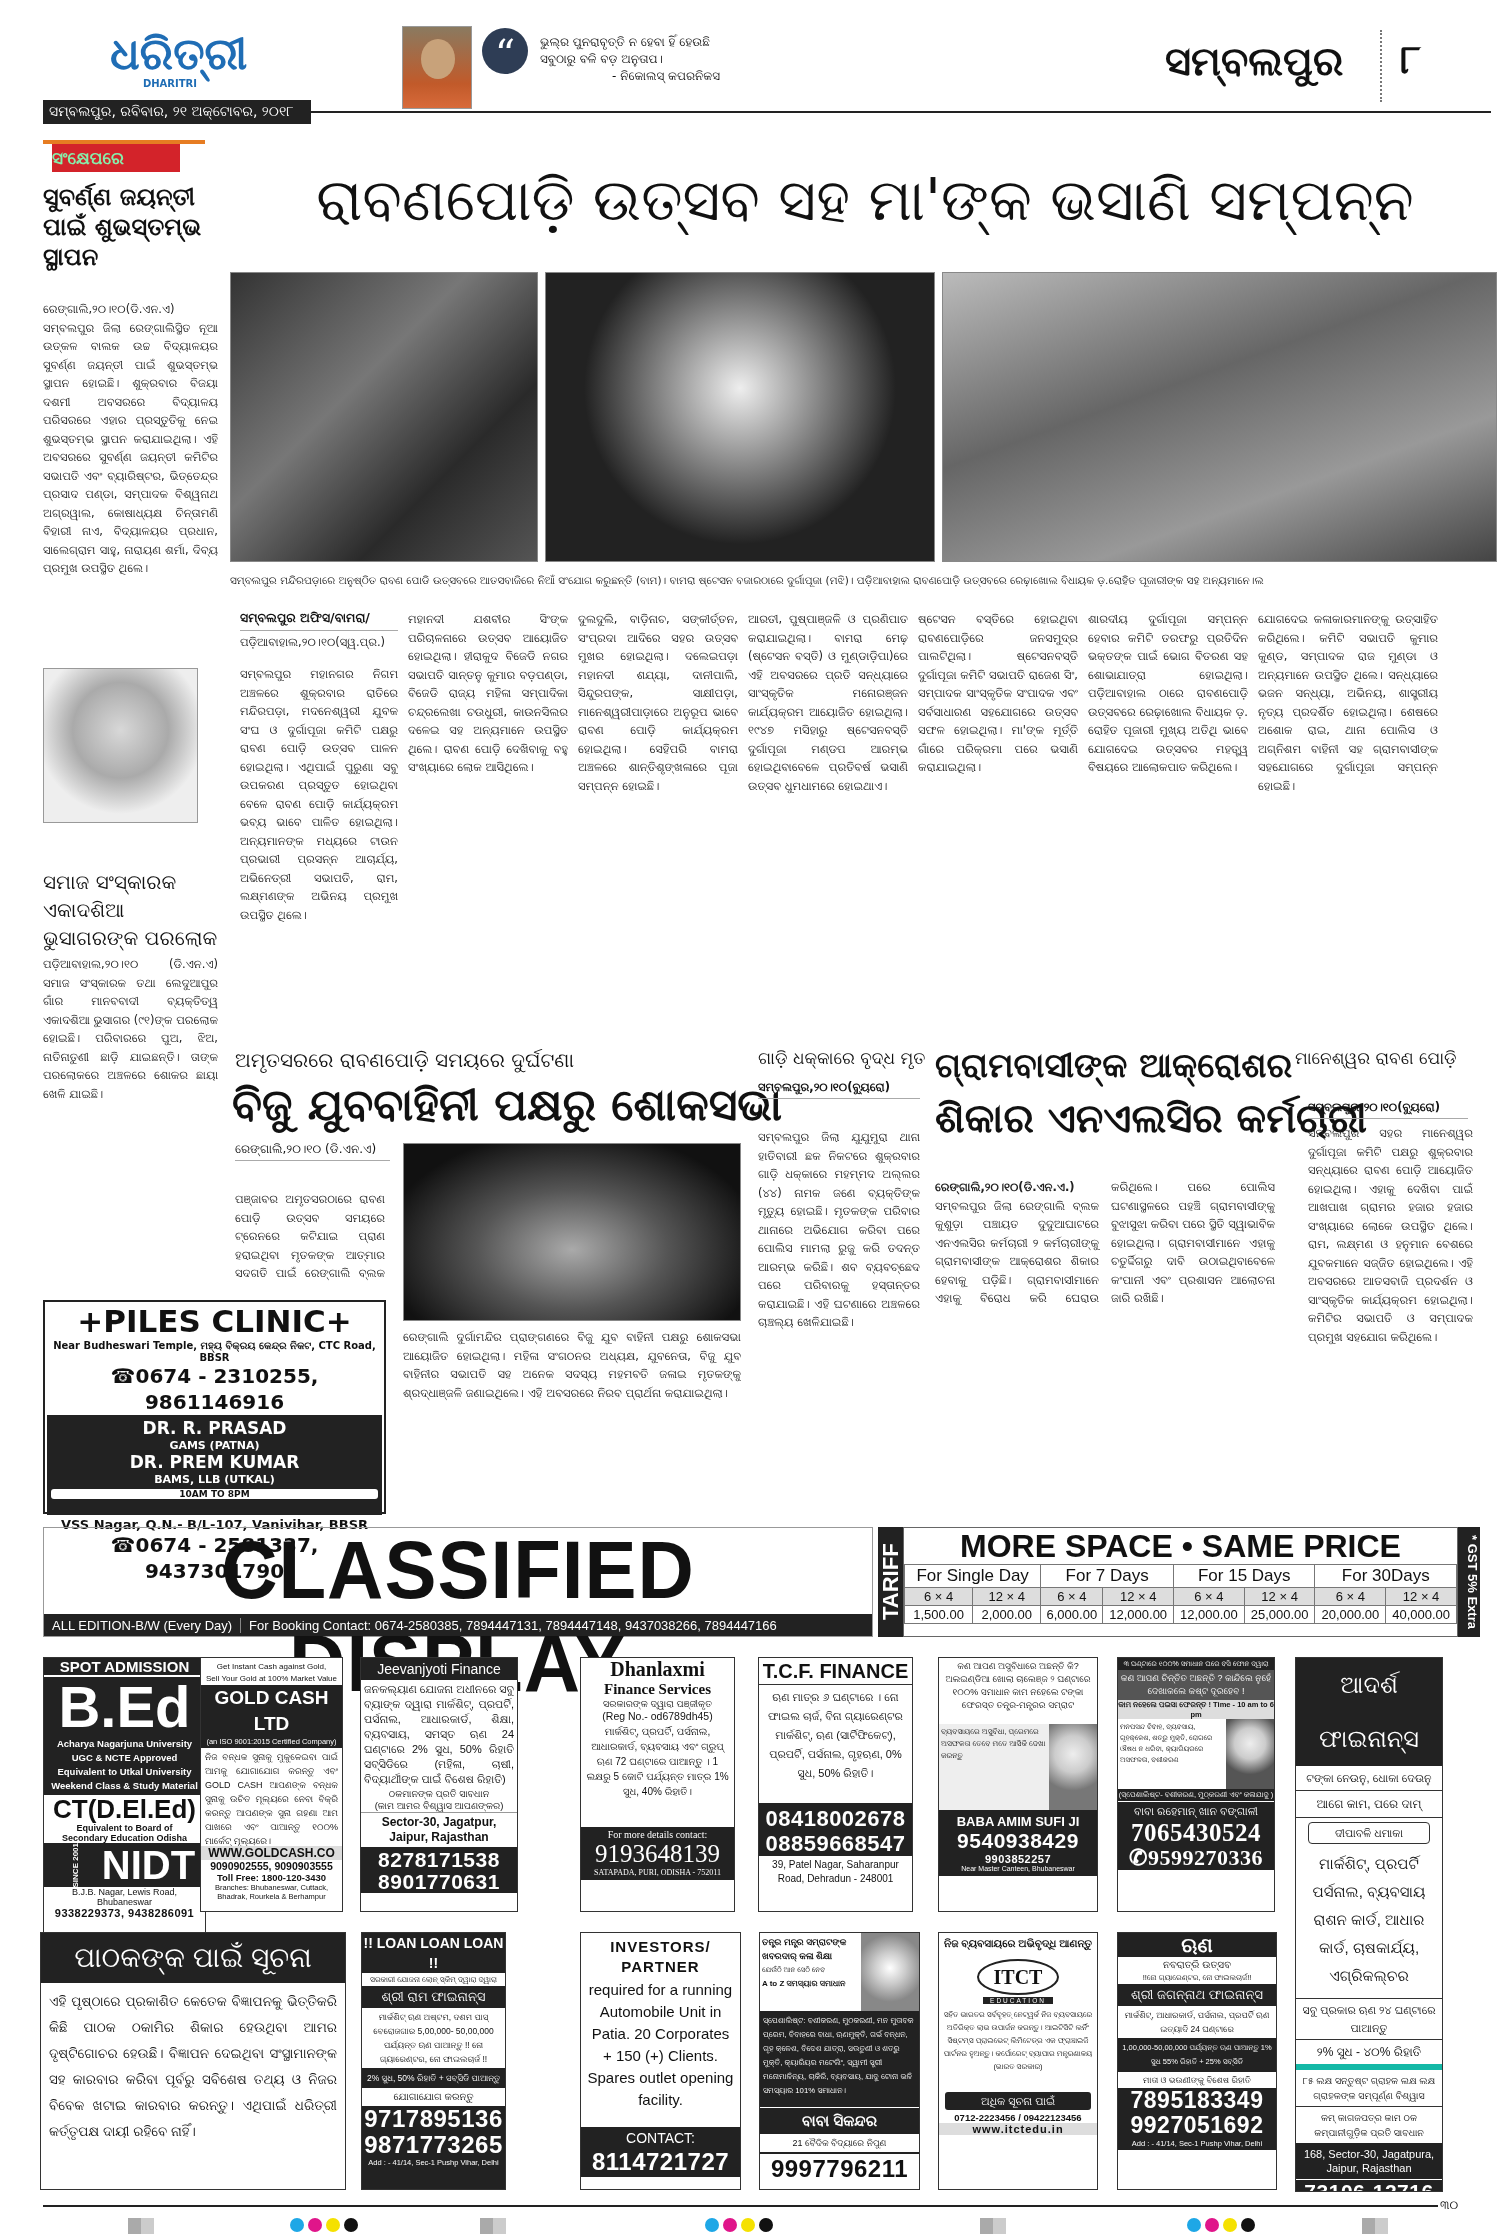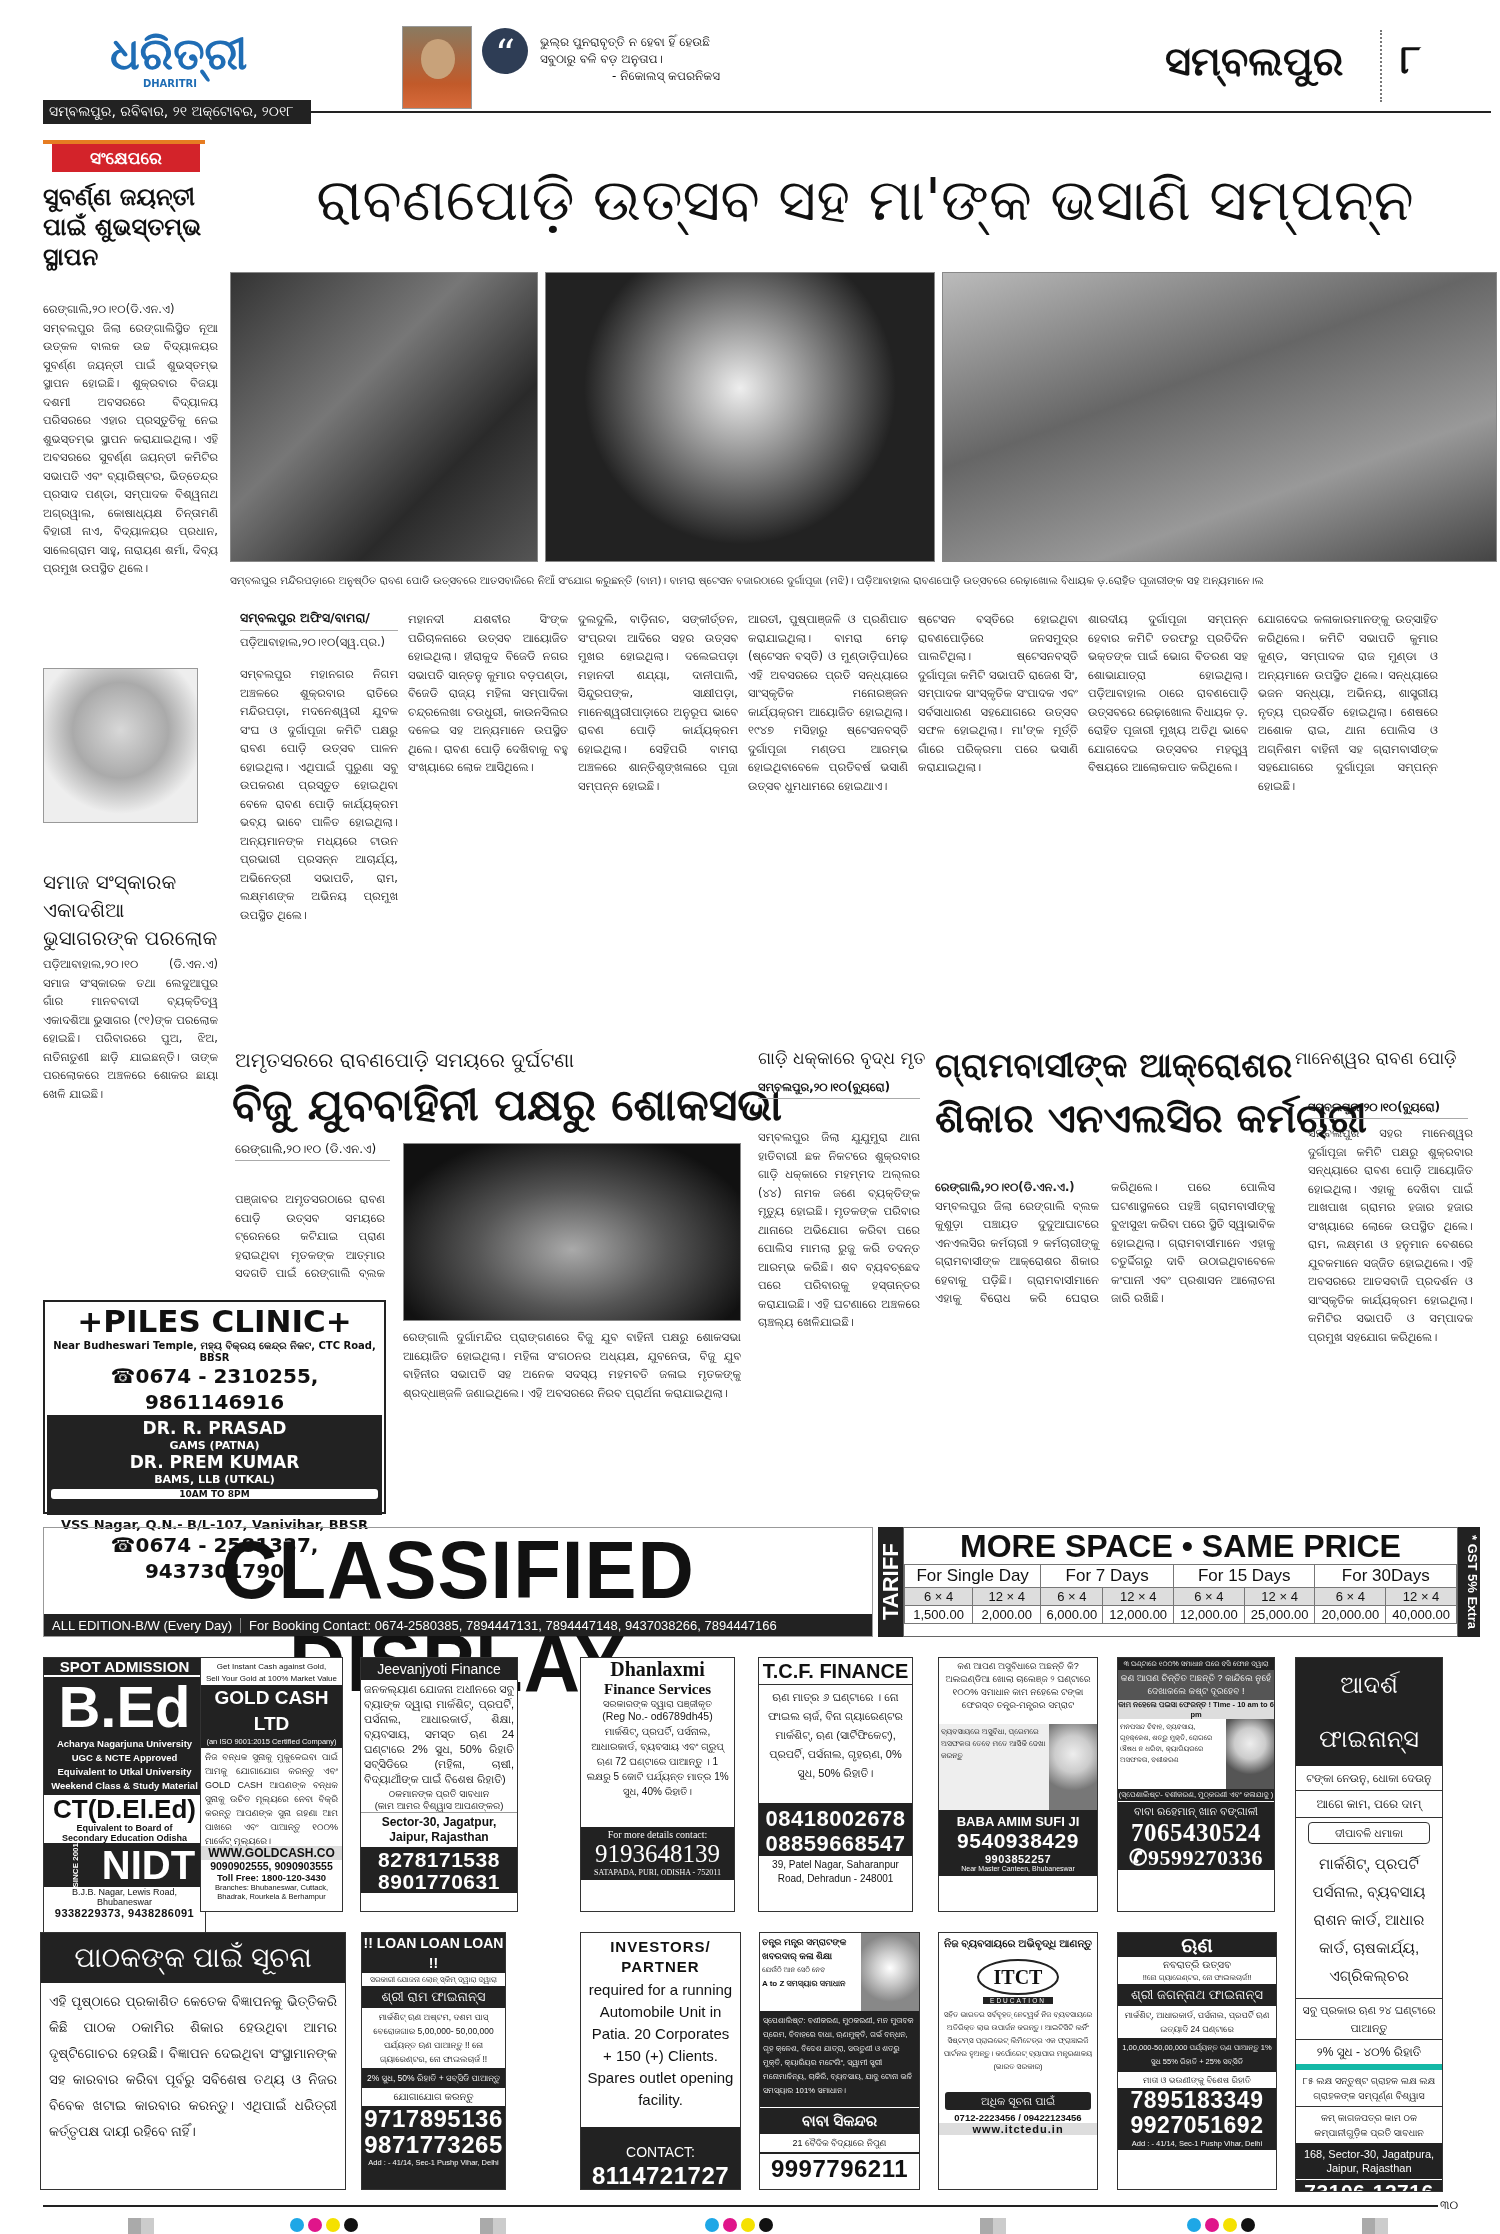--- a/index.html
+++ b/index.html
@@ -12,21 +12,21 @@
 .topline{left:311px;top:111px;width:1180px;height:2px;background:#222}
 .portrait{left:402px;top:26px;width:70px;height:83px;background:linear-gradient(#8a7a60,#c15a2a 70%,#d86a3a);border:1px solid #999}
 .portrait:after{content:"";position:absolute;left:18px;top:12px;width:34px;height:40px;border-radius:50%;background:#c8a27a}
 .quoteicon{left:482px;top:28px;width:46px;height:46px;border-radius:50%;background:#2e3d55;color:#fff;font-size:40px;line-height:52px;text-align:center;font-family:"DejaVu Serif",serif}
 .quote{left:540px;top:34px;width:200px;font-size:12px;line-height:17px}
 .quote .by{text-align:right;padding-right:20px}
 .edition{left:1165px;top:38px;font-size:40px;font-weight:bold;white-space:nowrap}
 .pagebar{left:1380px;top:30px;width:1px;height:72px;border-left:2px dotted #777}
 .pageno{left:1400px;top:36px;font-size:40px;font-weight:bold}
 .briefbar{left:43px;top:140px;width:162px;height:4px;background:#e67c22}
-.brief{left:52px;top:144px;width:148px;height:28px;background:#d3232a;color:#ffffff;font-size:17px;font-weight:bold;text-align:center;line-height:28px}
+.brief{left:52px;top:144px;width:128px;height:28px;background:#d3232a;color:#86efac;font-size:17px;font-weight:bold;line-height:28px}
 .briefhead{left:43px;top:182px;width:175px;font-size:24px;font-weight:bold;line-height:30px}
 .coltext{font-size:11.5px;line-height:18.5px;color:#222;text-align:justify;overflow:hidden}
 .mainhead{left:235px;top:165px;width:1260px;font-size:58px;line-height:70px;font-weight:normal;text-align:center;white-space:nowrap;overflow:hidden}
 .photo{background:linear-gradient(135deg,#333,#777 40%,#2a2a2a 70%,#555);border:1px solid #888}
 .photo2{background:radial-gradient(circle at 50% 40%,#eee 0,#aaa 20%,#222 60%)}
 .caption{left:230px;top:574px;width:1270px;font-size:10.5px;white-space:nowrap;overflow:hidden;color:#222}
 .byline{font-size:12.5px;font-weight:bold;border-bottom:1px solid #aaa;padding-bottom:4px;white-space:nowrap}
 .sub{font-size:13px;color:#222}
 .h2{font-size:40px;font-weight:bold;white-space:nowrap;line-height:46px}
 .h3{font-size:22px;white-space:nowrap}
@@ -315,21 +315,21 @@
   <div style="background:#fff;color:#111;font-size:10px;line-height:18px">ଯୋଗାଯୋଗ କରନ୍ତୁ</div>
   <div class="num" style="font-size:24px;line-height:26px">9717895136</div>
   <div class="num" style="font-size:24px;line-height:26px">9871773265</div>
   <div style="font-size:7.5px">Add : - 41/14, Sec-1 Pushp Vihar, Delhi</div>
 </div>
 
 <div class="abs ad" style="left:580px;top:1932px;width:161px;height:258px">
   <div class="big" style="font-size:15px;line-height:20px;padding-top:4px;letter-spacing:1px">INVESTORS/</div>
   <div class="big" style="font-size:15px;line-height:20px;letter-spacing:1px">PARTNER</div>
   <div style="font-size:15px;line-height:22px;padding:2px 6px;height:150px;overflow:hidden">required for a running Automobile Unit in Patia. 20 Corporates + 150 (+) Clients. Spares outlet opening facility.</div>
-  <div class="dk" style="font-size:14px;line-height:18px;padding-top:16px">CONTACT:</div>
+  <div class="dk" style="font-size:14px;line-height:18px;padding-top:2px">CONTACT:</div>
   <div class="dk num" style="font-size:24px;line-height:30px">8114721727</div>
 </div>
 
 <div class="abs ad" style="left:759px;top:1932px;width:161px;height:258px">
   <div style="display:flex;height:78px">
     <div style="flex:1;text-align:left;padding:2px;font-size:9px;line-height:14px">
       <div class="big">ତନ୍ତ୍ର ମନ୍ତ୍ର ସମ୍ରାଟଙ୍କ</div>
       <div class="big">ଖବରଦାର୍ କଳା ଶିକ୍ଷା</div>
       <div style="font-size:7px">ଯେଉଁଠି ଆନ ସେଠି ନେବ</div>
       <div class="big" style="font-size:8px">A to Z ସମସ୍ୟାର ସମାଧାନ</div>

